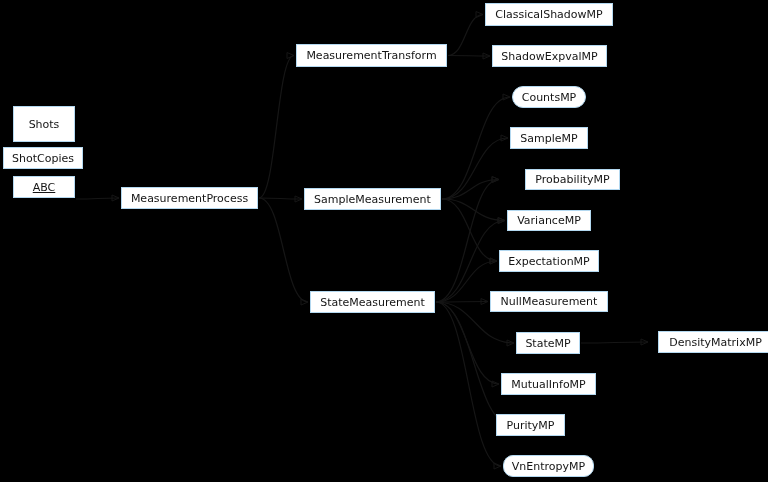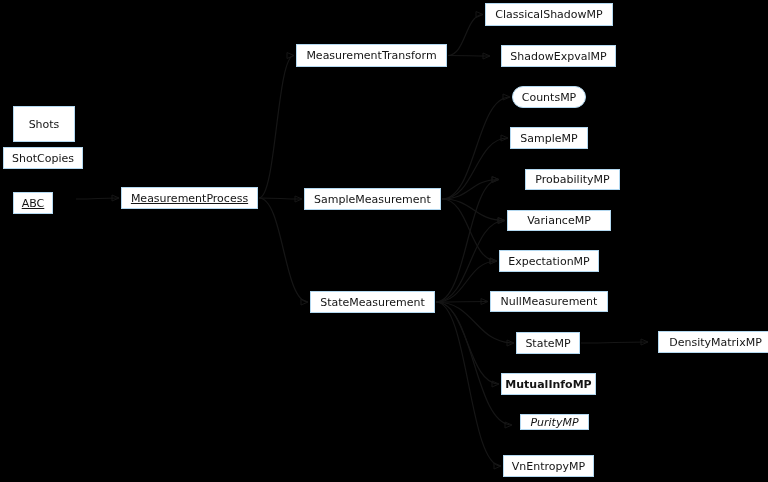--- a/index.html
+++ b/index.html
@@ -69,32 +69,32 @@
       <path d="M436,302 C462,302 462,301.5 488,301.5" class="edge" marker-end="url(#arrow)"></path>
       <path d="M436,302 C475,302 475,343 514,343" class="edge" marker-end="url(#arrow)"></path>
       <path d="M436,302 C467.5,302 467.5,384 499,384" class="edge" marker-end="url(#arrow)"></path>
       <path d="M436,302 C474,302 474,425 512,425" class="edge" marker-end="url(#arrow)"></path>
       <path d="M436,302 C468.5,302 468.5,466 501,466" class="edge" marker-end="url(#arrow)"></path>
       <path d="M581,343 C614.5,343 614.5,342 648,342" class="edge" marker-end="url(#arrow)"></path>
     </svg>
   <div id="nodes-layer">
       <div class="node" style="left: 13px; top: 106px; width: 62px; height: 36px;">Shots</div>
       <div class="node" style="left: 3px; top: 147px; width: 80px; height: 22px;">ShotCopies</div>
-      <div class="node" style="left: 13px; top: 192px; width: 40px; height: 22px; text-decoration: underline;">ABC</div>
-      <div class="node" style="left: 121px; top: 187px; width: 137px; height: 22px; text-decoration: underline;">MeasurementProcess</div>
+      <div class="node" style="left: 13px; top: 176px; width: 62px; height: 22px; text-decoration: underline;">ABC</div>
+      <div class="node" style="left: 121px; top: 187px; width: 137px; height: 22px;">MeasurementProcess</div>
       <div class="node" style="left: 296px; top: 44px; width: 151px; height: 23px;">MeasurementTransform</div>
       <div class="node" style="left: 304px; top: 188px; width: 137px; height: 22px; text-align: right;">SampleMeasurement</div>
       <div class="node" style="left: 310px; top: 291px; width: 125px; height: 22px;">StateMeasurement</div>
       <div class="node" style="left: 485px; top: 3px; width: 128px; height: 23px;">ClassicalShadowMP</div>
-      <div class="node" style="left: 492px; top: 45px; width: 115px; height: 22px; margin-left: 9px;">ShadowExpvalMP</div>
+      <div class="node" style="left: 492px; top: 45px; width: 115px; height: 22px;">ShadowExpvalMP</div>
       <div class="node" style="left: 512px; top: 86px; width: 74px; height: 22px; border-radius: 11px;">CountsMP</div>
       <div class="node" style="left: 510px; top: 127px; width: 78px; height: 22px;">SampleMP</div>
       <div class="node" style="left: 501px; top: 169px; width: 95px; height: 21px; margin-left: 24px;">ProbabilityMP</div>
-      <div class="node" style="left: 507px; top: 210px; width: 104px; height: 21px;">VarianceMP</div>
+      <div class="node" style="left: 507px; top: 210px; width: 84px; height: 21px;">VarianceMP</div>
       <div class="node" style="left: 499px; top: 250px; width: 100px; height: 22px; text-align: center;">ExpectationMP</div>
       <div class="node" style="left: 490px; top: 291px; width: 118px; height: 21px;">NullMeasurement</div>
       <div class="node" style="left: 516px; top: 332px; width: 64px; height: 22px;">StateMP</div>
-      <div class="node" style="left: 501px; top: 373px; width: 95px; height: 22px; font-weight: bold;">MutualInfoMP</div>
-      <div class="node" style="left: 520px; top: 414px; width: 69px; height: 16px; font-style: italic;">PurityMP</div>
-      <div class="node" style="left: 503px; top: 455px; width: 91px; height: 22px;">VnEntropyMP</div>
+      <div class="node" style="left: 501px; top: 373px; width: 95px; height: 22px;">MutualInfoMP</div>
+      <div class="node" style="left: 496px; top: 414px; width: 69px; height: 22px;">PurityMP</div>
+      <div class="node" style="left: 503px; top: 455px; width: 91px; height: 22px; border-radius: 10px;">VnEntropyMP</div>
       <div class="node" style="left: 650px; top: 331px; width: 115px; height: 22px; margin-left: 8px;">DensityMatrixMP</div>
     </div>
 </div>
 
 </body></html>

